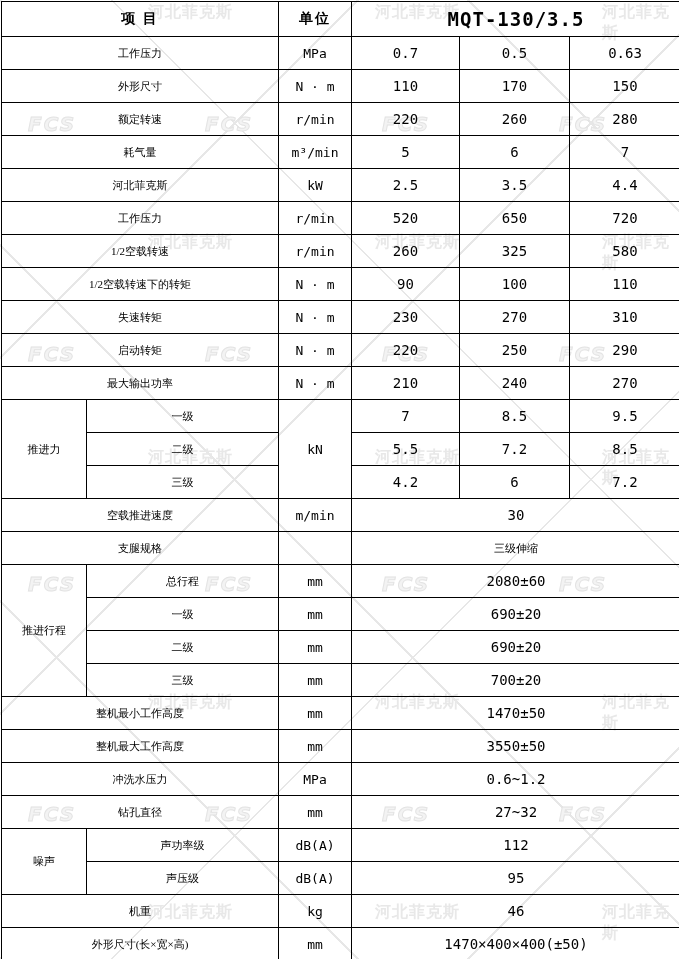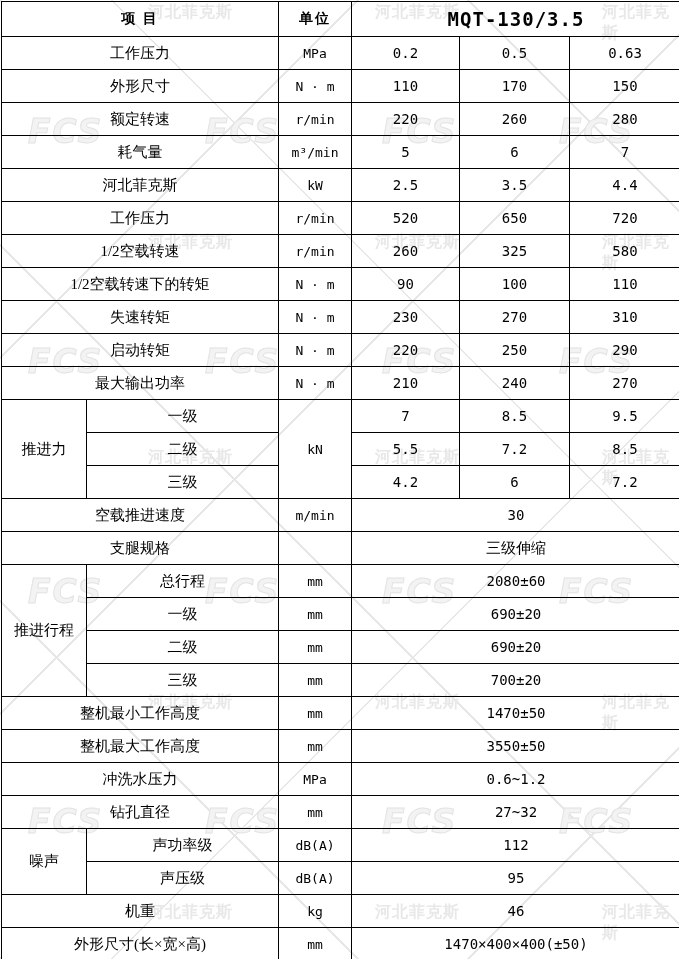--- a/index.html
+++ b/index.html
@@ -11,21 +11,21 @@
   
   .wm-layer{
     position:absolute;left:0;top:0;width:679px;height:959px;z-index:0;
     background:
       repeating-linear-gradient(45deg,  #e7e7e7 0 2px, transparent 2px 252px),
       repeating-linear-gradient(135deg, #e7e7e7 0 2px, transparent 2px 252px);
   }
   .wm-logo{
     position:absolute;
     font-family:"DejaVu Sans",sans-serif;
-    font-size:33px;font-weight:bold;font-style:italic;letter-spacing:2px;
+    font-size:20px;font-weight:bold;font-style:italic;letter-spacing:2px;
     color:#f3f3f3;
     -webkit-text-stroke:1px #e3e3e3;
     user-select:none;
   }
   .wm-cn{
     position:absolute;
     font-size:16px;font-weight:bold;letter-spacing:1px;
     color:#e8e8e8;
     user-select:none;
   }
@@ -42,21 +42,21 @@
     padding:0 2px;margin:0;
     text-align:center;vertical-align:middle;
     white-space:nowrap;overflow:hidden;
     background:transparent;
     color:#000;
   }
   .cell.head{font-family:"Liberation Serif","DejaVu Serif",serif;font-size:14px;font-weight:bold;letter-spacing:2px;}
   .cell.head-model{font-family:"DejaVu Sans Mono","Liberation Mono",monospace;font-size:19px;font-weight:bold;letter-spacing:1px;}
   .cell.label,.cell.group,.cell.sublabel,.cell.value-cn{
     font-family:"Liberation Serif","DejaVu Serif",serif;
-    font-size:15px;font-weight:normal;
+    font-size:11px;font-weight:normal;
   }
   .cell.unit{font-family:"DejaVu Sans Mono","Liberation Mono",monospace;font-size:13px;}
   .cell.value{font-family:"DejaVu Sans Mono","Liberation Mono",monospace;font-size:14px;}
 </style>
 </head>
 <body>
 
 <div class="wm-layer">
     <span class="wm-logo" style="left: 28px; top: 112px;">FCS</span>
     <span class="wm-logo" style="left: 205px; top: 112px;">FCS</span>
@@ -102,21 +102,21 @@
   </colgroup>
   <tbody>
       <tr class="header-row">
         <th colspan="2" class="cell head">项 目</th>
         <th class="cell head">单位</th>
         <th colspan="3" class="cell head-model">MQT-130/3.5</th>
       </tr>
       <tr>
         <td colspan="2" class="cell label">工作压力</td>
         <td class="cell unit">MPa</td>
-        <td class="cell value">0.2</td>
+        <td class="cell value">0.7</td>
         <td class="cell value">0.5</td>
         <td class="cell value">0.63</td>
       </tr>
       <tr>
         <td colspan="2" class="cell label">外形尺寸</td>
         <td class="cell unit">N · m</td>
         <td class="cell value">110</td>
         <td class="cell value">170</td>
         <td class="cell value">150</td>
       </tr>

